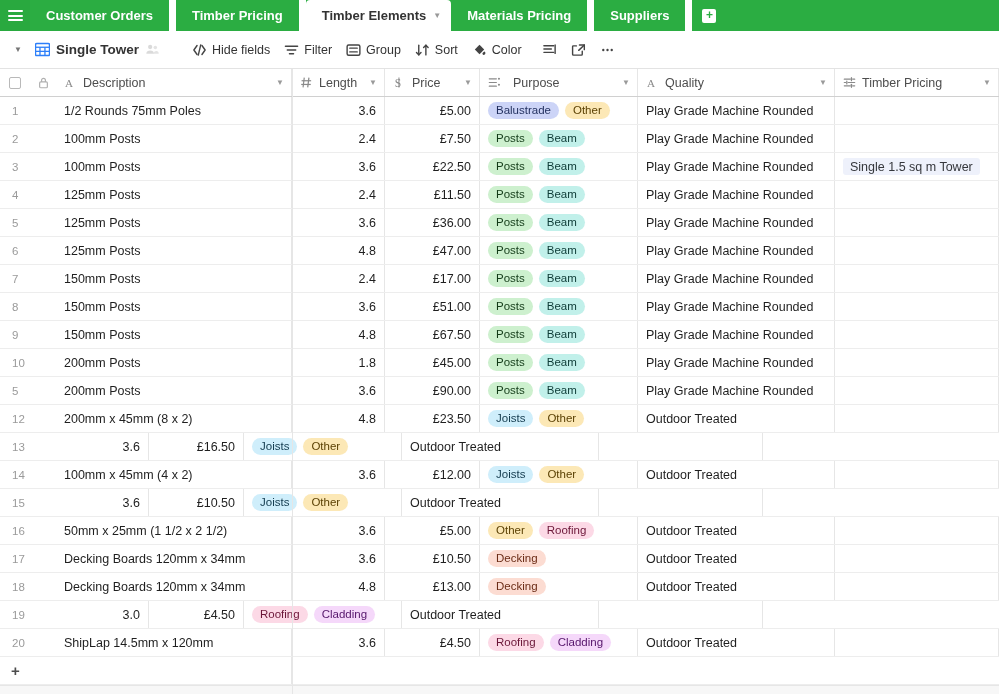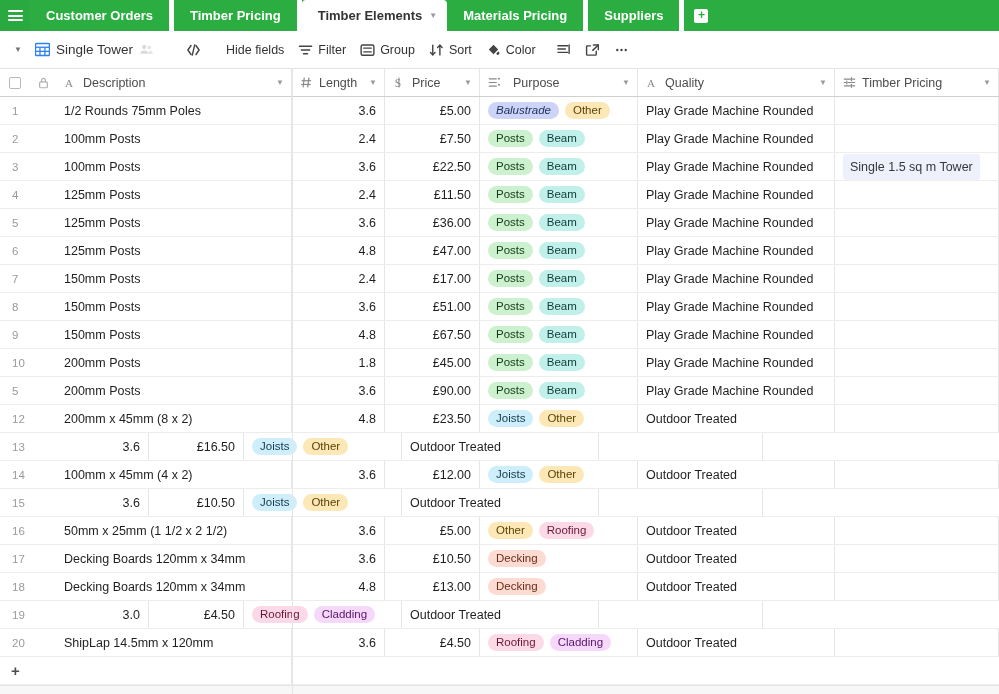--- a/index.html
+++ b/index.html
@@ -32,21 +32,21 @@
   }
   .hamburger span { display: block; height: 2px; background: #ffffff; border-radius: 1px; }
 
   .tab {
     display: flex; align-items: center;
     padding: 0 16px;
     color: #ffffff;
     font-size: 13px;
     font-weight: bold;
     white-space: nowrap;
-    border-right: 5px solid #ffffff;
+    border-right: 7px solid #ffffff;
     cursor: pointer;
   }
   .tab.active {
     background: #ffffff;
     color: #333333;
     border-right: none;
     border-top-left-radius: 4px;
     border-top-right-radius: 4px;
     padding-right: 10px;
   }
@@ -86,21 +86,21 @@
     display: flex; align-items: center;
     height: 26px;
     padding: 0 7px;
     border-radius: 3px;
     cursor: pointer;
     white-space: nowrap;
   }
   .tb-item svg { display: block; }
   .tb-label { margin-left: 5px; }
   .view-name {
-    font-weight: normal;
+    font-weight: bold;
     font-size: 13.5px;
     color: #333333;
     margin-left: 6px;
   }
   .caret-sm {
     color: #767676; font-size: 8px; line-height: 1;
   }
   .collab-icon { margin-left: 6px; opacity: .42; }
 
   
@@ -173,21 +173,21 @@
     display: inline-flex; align-items: center;
     height: 17px;
     padding: 0 8px;
     border-radius: 9px;
     font-size: 11.5px;
     line-height: 17px;
     white-space: nowrap;
   }
   .chip-link {
     display: inline-flex; align-items: center;
-    height: 26px;
+    height: 17px;
     padding: 0 7px;
     border-radius: 3px;
     background: #eef1fb;
     color: #35373c;
     font-size: 12.5px;
   }
 
   .addrow {
     display: flex; height: 28px; align-items: center;
     border-bottom: 1px solid #ededed;
@@ -267,21 +267,21 @@
     <span class="collab-icon">
       <svg width="15" height="15" viewBox="0 0 16 16">
         <circle cx="5.5" cy="5.3" r="2.3" fill="#a8a8a8"></circle>
         <circle cx="11" cy="5.8" r="1.9" fill="#bdbdbd"></circle>
         <path d="M1.4 12.6c0-2.3 1.9-3.5 4.1-3.5s4.1 1.2 4.1 3.5z" fill="#a8a8a8"></path>
         <path d="M9.2 12.6c0-1.9 1.2-3.1 2.9-3.1 1.6 0 2.6 1.1 2.6 3.1z" fill="#bdbdbd"></path>
       </svg>
     </span>
   </div>
 
-  <div class="tb-item" style="margin-left:18px;gap:20px;">
+  <div class="tb-item" style="margin-left:18px;">
     <span>
       <svg width="15" height="14" viewBox="0 0 16 14">
         <path d="M5.4 2.2 2 7l3.4 4.8" fill="none" stroke="#444" stroke-width="1.5" stroke-linecap="round" stroke-linejoin="round"></path>
         <path d="M10.6 2.2 14 7l-3.4 4.8" fill="none" stroke="#444" stroke-width="1.5" stroke-linecap="round" stroke-linejoin="round"></path>
         <line x1="9.3" y1="1.6" x2="6.7" y2="12.4" stroke="#444" stroke-width="1.5" stroke-linecap="round"></line>
       </svg>
     </span>
     <span class="tb-label">Hide fields</span>
   </div>
 
@@ -445,21 +445,21 @@
     </div>
   </div>
 
   <div id="rows-container">
       <div class="grid-row">
         <div class="rownum">1</div>
         <div class="cell c-desc">1/2 Rounds 75mm Poles</div>
         <div class="cell c-length">3.6</div>
         <div class="cell c-price">£5.00</div>
         <div class="cell c-purpose">
-          <span class="tag" style="background: rgb(204, 212, 247); color: rgb(31, 45, 92); font-style: italic;">Balustrade</span>
+          <span class="tag" style="background: rgb(204, 212, 247); color: rgb(31, 45, 92);">Balustrade</span>
           <span class="tag" style="background: rgb(252, 232, 182); color: rgb(92, 66, 5);">Other</span>
         </div>
         <div class="cell c-quality">Play Grade Machine Rounded</div>
         <div class="cell c-pricing"></div>
       </div>
       <div class="grid-row">
         <div class="rownum">2</div>
         <div class="cell c-desc">100mm Posts</div>
         <div class="cell c-length">2.4</div>
         <div class="cell c-price">£7.50</div>

